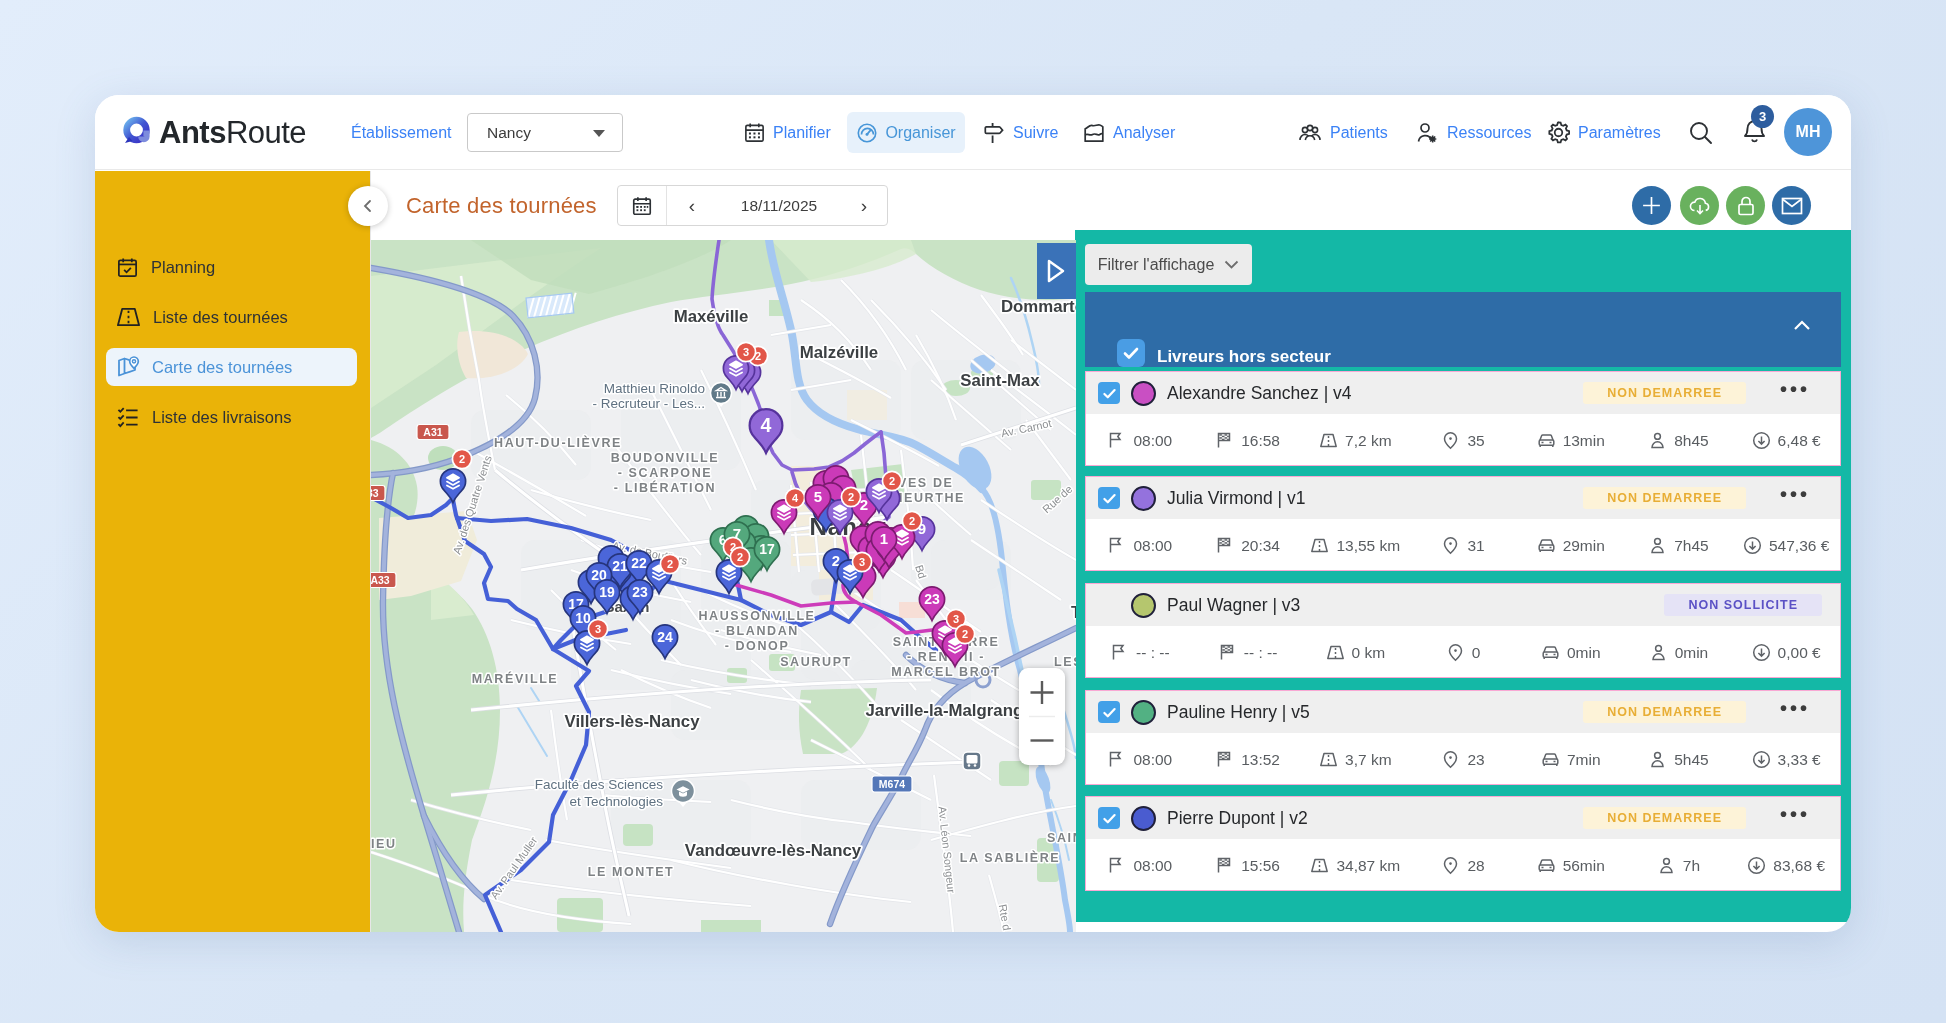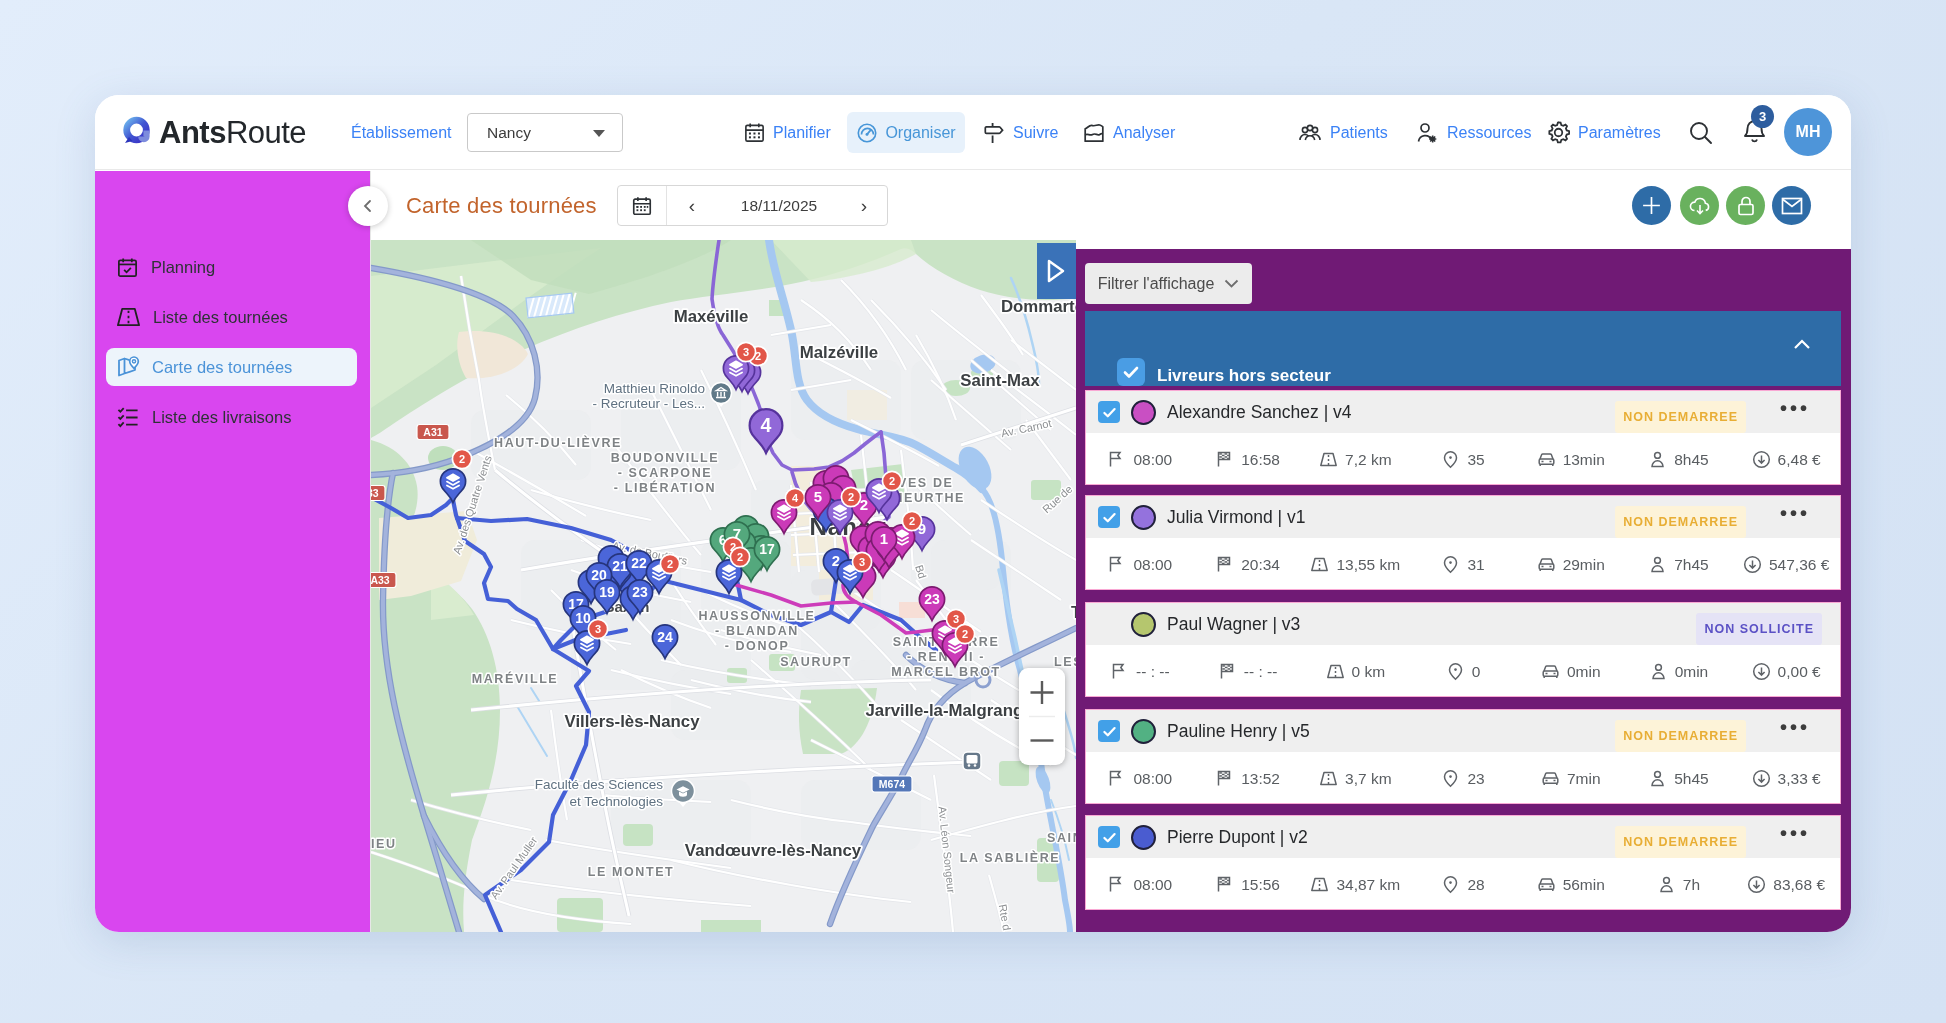--- a/index.html
+++ b/index.html
@@ -12,51 +12,51 @@
   .navbar { position:absolute; left:0; top:0; width:1756px; height:75px; background:#fff; border-bottom:1px solid #e9e9e9; }
   .nav-item { position:absolute; top:0; height:75px; display:flex; align-items:center; gap:7px; color:#3b82f6; font-size:16px; }
   .nav-item svg { display:block; }
   .org-pill { position:absolute; left:752px; top:17px; width:118px; height:41px; background:#e7f1fb; border-radius:6px; display:flex; align-items:center; justify-content:center; gap:7px; color:#4796d8; font-size:16px; }
   .select { position:absolute; left:372px; top:18px; width:156px; height:39px; border:1px solid #c9c9c9; border-radius:4px; background:#fff; color:#3c3c3c; font-size:15.5px; display:flex; align-items:center; padding-left:19px; }
   .select .caret { position:absolute; right:17px; top:16px; width:0; height:0; border-left:6px solid transparent; border-right:6px solid transparent; border-top:7px solid #555; }
   .avatar { position:absolute; left:1689px; top:13px; width:48px; height:48px; border-radius:50%; background:#4e95d9; color:#fff; font-size:16px; font-weight:bold; display:flex; align-items:center; justify-content:center; }
   .badge3 { position:absolute; left:1656px; top:10px; width:23px; height:23px; border-radius:50%; background:#2d5d9e; color:#fff; font-size:13px; font-weight:bold; display:flex; align-items:center; justify-content:center; }
 
   
-  .sidebar { position:absolute; left:0; top:76px; width:275px; height:761px; background:#d946ef; }
+  .sidebar { position:absolute; left:0; top:76px; width:275px; height:761px; background:#eab308; }
   .side-item { position:absolute; left:11px; width:251px; height:38px; display:flex; align-items:center; gap:12px; padding-left:10px; color:#2e3236; font-size:16.5px; }
   .side-item.active { background:#edf4fb; border-radius:8px; color:#4b93d8; }
 
   
   .titlerow { position:absolute; left:275px; top:76px; width:1481px; height:69px; background:#fff; border-left:1px solid #e7e7e7; }
   .backbtn { position:absolute; left:253px; top:91px; width:40px; height:40px; background:#fff; border-radius:50%; box-shadow:0 1px 6px rgba(0,0,0,.22); display:flex; align-items:center; justify-content:center; z-index:5; }
   .pagetitle { position:absolute; left:35px; top:22px; color:#c2642c; font-size:22px; letter-spacing:.2px; }
   .datebar { position:absolute; left:246px; top:14px; height:41px; display:flex; border:1px solid #d7d7d7; border-radius:4px; background:#fff; }
   .datebar .seg { display:flex; align-items:center; justify-content:center; color:#3e3e3e; }
   .db-cal { width:49px; border-right:1px solid #e3e3e3; }
   .db-prev { width:50px; color:#7a7a7a; font-size:19px; }
   .db-date { width:124px; font-size:15.5px; }
   .db-next { width:46px; color:#555; font-size:19px; }
   .reopt { position:absolute; left:1008px; top:15px; width:247px; height:40px; background:#2e6ca7; border-radius:4px; color:#fff; font-weight:bold; font-size:16.5px; display:flex; align-items:center; justify-content:center; gap:10px; }
   .cbtn { position:absolute; top:15px; width:39px; height:39px; border-radius:50%; display:flex; align-items:center; justify-content:center; }
 
   
-  .panel { position:absolute; left:980px; top:154px; width:776px; height:692px; background:#701a75; }
+  .panel { position:absolute; left:980px; top:135px; width:776px; height:692px; background:#14b8a6; }
   .filterbtn { position:absolute; left:10px; top:14px; width:167px; height:41px; background:#ececec; border-radius:4px; color:#4b4b4b; font-size:16px; display:flex; align-items:center; justify-content:center; gap:10px; }
   .blueband { position:absolute; left:10px; top:62px; width:756px; height:75px; background:#2e6ca7; display:flex; align-items:flex-end; }
   .bb-check { width:28px; height:28px; margin-left:32px; background:#4a9de4; border-radius:6px; display:flex; align-items:center; justify-content:center; }
   .bb-label { color:#fff; font-weight:bold; font-size:17px; margin-left:12px; }
   .bb-chev { position:absolute; right:30px; top:28px; }
 
   .dcard { position:absolute; left:10px; width:756px; height:95px; border:1px solid #f9a8d4; background:#fff; }
   .dhead { position:absolute; left:0; top:0; right:0; height:42px; background:#efefef; display:flex; align-items:center; }
   .dcheck { width:22px; height:22px; margin-left:12px; background:#42a0e8; border-radius:4px; display:flex; align-items:center; justify-content:center; }
   .dcircle { width:25px; height:25px; border-radius:50%; border:2px solid #20203a; margin-left:11px; }
   .dname { margin-left:11px; color:#26282b; font-size:17.5px; }
-  .dstatus { position:absolute; right:94px; top:10px; height:32px; padding:0 8px; display:flex; align-items:center; font-size:12.5px; font-weight:bold; letter-spacing:1px; border-radius:3px; }
+  .dstatus { position:absolute; right:94px; top:10px; height:22px; padding:0 24px; display:flex; align-items:center; font-size:12.5px; font-weight:bold; letter-spacing:1px; border-radius:3px; }
   .st-orange { color:#e8ae35; background:#fdf3d8; }
   .st-purple { color:#5b51c5; background:#e5e3f6; }
   .ddots { position:absolute; right:30px; top:6px; color:#3c3c3c; font-size:20px; font-weight:bold; letter-spacing:3px; }
   .dstats { position:absolute; left:0; top:42px; right:0; height:53px; display:flex; }
   .stat { flex:1; display:flex; align-items:center; justify-content:center; gap:7px; color:#595d61; font-size:15.5px; }
   .stat svg { flex:none; }
 </style>
 </head>
 <body>
 <div class="card">

